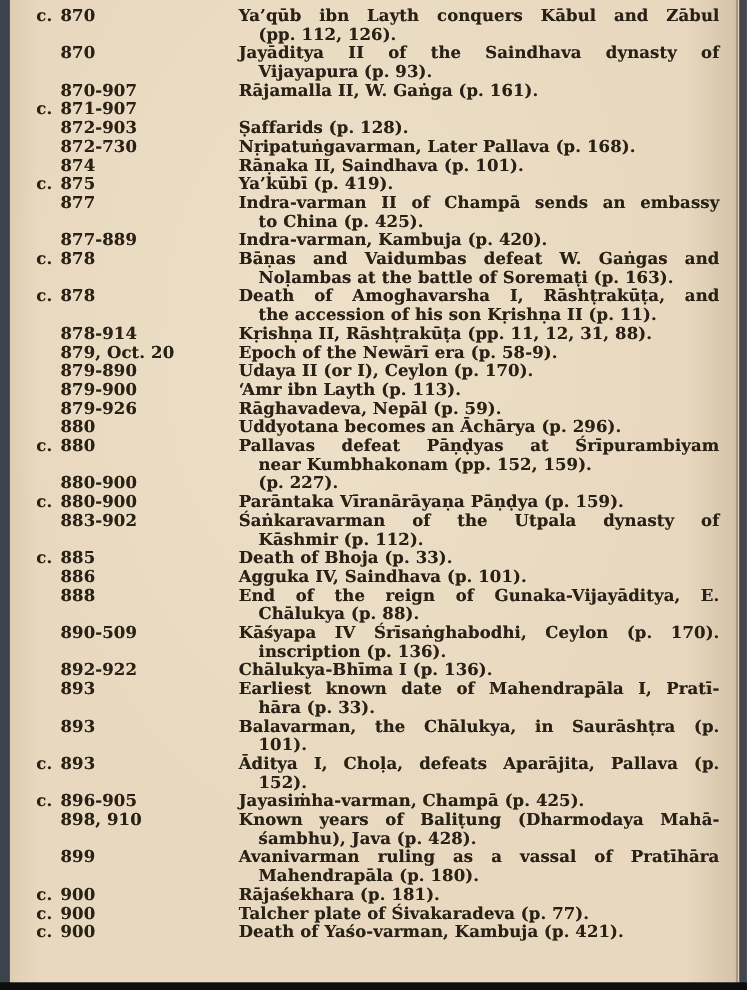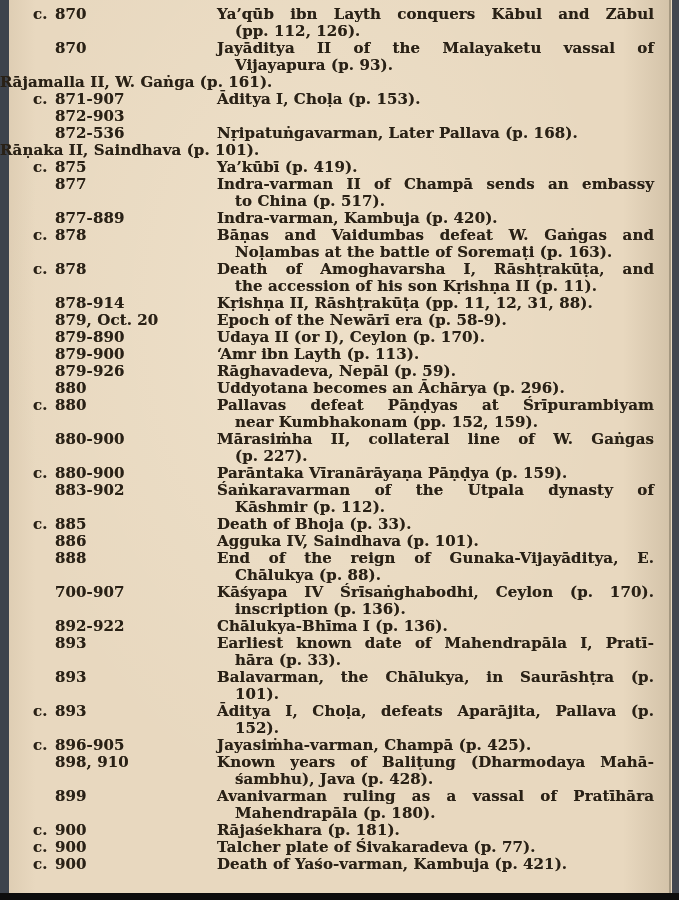--- a/index.html
+++ b/index.html
@@ -78,75 +78,83 @@
             <div class="line just">Ya’qūb ibn Layth conquers Kābul and Zābul</div>
             <div class="line cont">(pp. 112, 126).</div>
           </div>
         </div>
         <div class="row">
           <div class="date">
             <span class="prefix"></span>
             <span>870</span>
           </div>
           <div class="desc">
-            <div class="line just">Jayāditya II of the Malayaketu vassal of</div>
+            <div class="line just">Jayāditya II of the Saindhava dynasty of</div>
             <div class="line cont">Vijayapura (p. 93).</div>
           </div>
         </div>
         <div class="row">
+          <div class="date">
+            <span class="prefix"></span>
+            <span>870-907</span>
+          </div>
           <div class="desc">
             <div class="line">Rājamalla II, W. Gaṅga (p. 161).</div>
           </div>
         </div>
         <div class="row">
           <div class="date">
             <span class="prefix">c.</span>
             <span>871-907</span>
           </div>
-          <div class="desc">
-            <div class="line">Āditya I, Choḷa (p. 153).</div>
-          </div>
         </div>
         <div class="row">
           <div class="date">
             <span class="prefix"></span>
             <span>872-903</span>
           </div>
-        </div>
-        <div class="row">
-          <div class="date">
-            <span class="prefix"></span>
-            <span>872-536</span>
+          <div class="desc">
+            <div class="line">Ṣaffarids (p. 128).</div>
+          </div>
+        </div>
+        <div class="row">
+          <div class="date">
+            <span class="prefix"></span>
+            <span>872-730</span>
           </div>
           <div class="desc">
             <div class="line">Nṛipatuṅgavarman, Later Pallava (p. 168).</div>
           </div>
         </div>
         <div class="row">
+          <div class="date">
+            <span class="prefix"></span>
+            <span>874</span>
+          </div>
           <div class="desc">
             <div class="line">Rāṇaka II, Saindhava (p. 101).</div>
           </div>
         </div>
         <div class="row">
           <div class="date">
             <span class="prefix">c.</span>
             <span>875</span>
           </div>
           <div class="desc">
             <div class="line">Ya’kūbī (p. 419).</div>
           </div>
         </div>
         <div class="row">
           <div class="date">
             <span class="prefix"></span>
             <span>877</span>
           </div>
           <div class="desc">
             <div class="line just">Indra-varman II of Champā sends an embassy</div>
-            <div class="line cont">to China (p. 517).</div>
+            <div class="line cont">to China (p. 425).</div>
           </div>
         </div>
         <div class="row">
           <div class="date">
             <span class="prefix"></span>
             <span>877-889</span>
           </div>
           <div class="desc">
             <div class="line">Indra-varman, Kambuja (p. 420).</div>
           </div>
@@ -234,21 +242,20 @@
             <div class="line just">Pallavas defeat Pāṇḍyas at Śrīpurambiyam</div>
             <div class="line cont">near Kumbhakonam (pp. 152, 159).</div>
           </div>
         </div>
         <div class="row">
           <div class="date">
             <span class="prefix"></span>
             <span>880-900</span>
           </div>
           <div class="desc">
-            <div class="line just">Mārasiṁha II, collateral line of W. Gaṅgas</div>
             <div class="line cont">(p. 227).</div>
           </div>
         </div>
         <div class="row">
           <div class="date">
             <span class="prefix">c.</span>
             <span>880-900</span>
           </div>
           <div class="desc">
             <div class="line">Parāntaka Vīranārāyaṇa Pāṇḍya (p. 159).</div>
@@ -288,21 +295,21 @@
             <span>888</span>
           </div>
           <div class="desc">
             <div class="line just">End of the reign of Gunaka-Vijayāditya, E.</div>
             <div class="line cont">Chālukya (p. 88).</div>
           </div>
         </div>
         <div class="row">
           <div class="date">
             <span class="prefix"></span>
-            <span>700-907</span>
+            <span>890-509</span>
           </div>
           <div class="desc">
             <div class="line just">Kāśyapa IV Śrīsaṅghabodhi, Ceylon (p. 170).</div>
             <div class="line cont">inscription (p. 136).</div>
           </div>
         </div>
         <div class="row">
           <div class="date">
             <span class="prefix"></span>
             <span>892-922</span>

